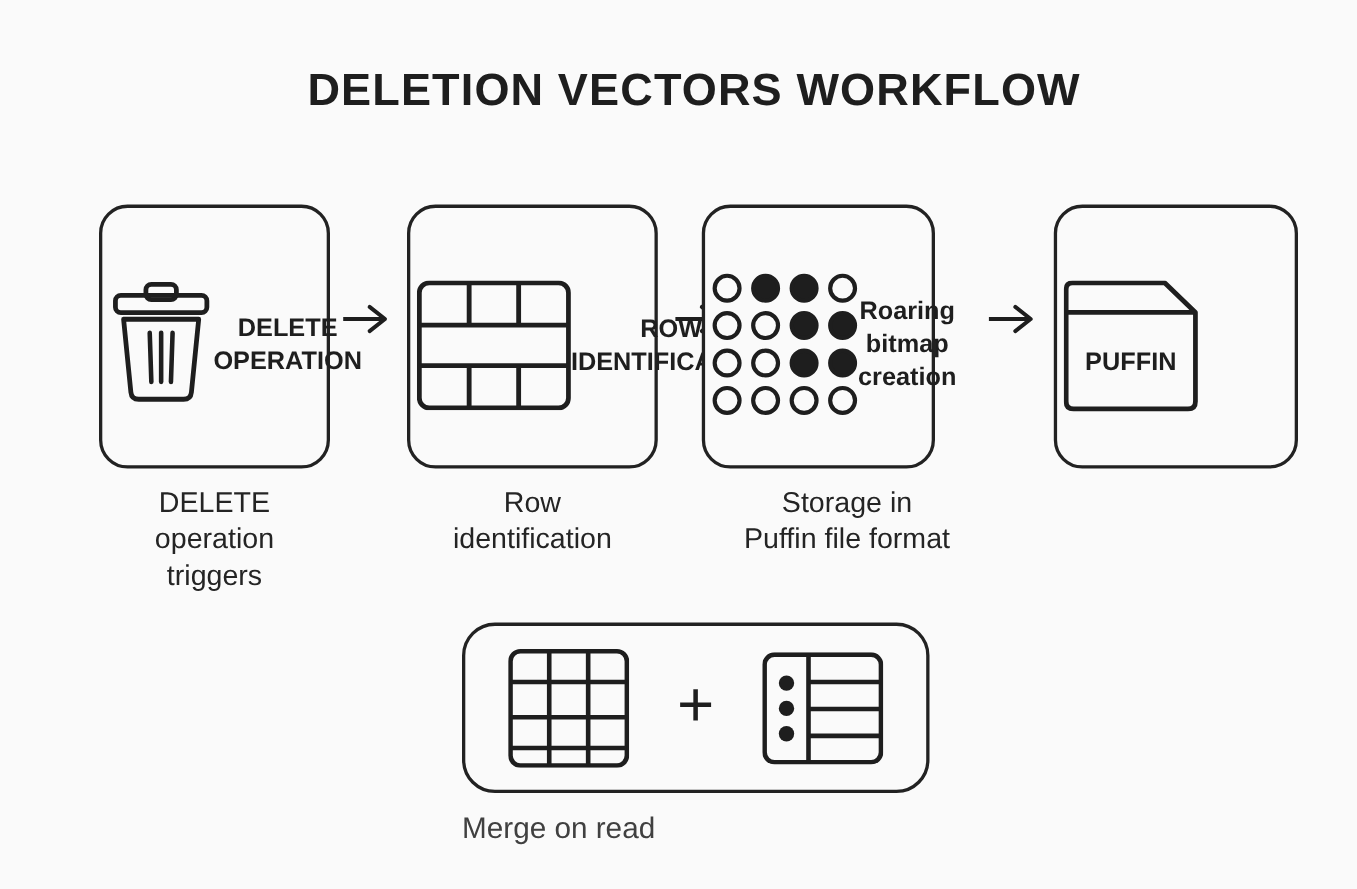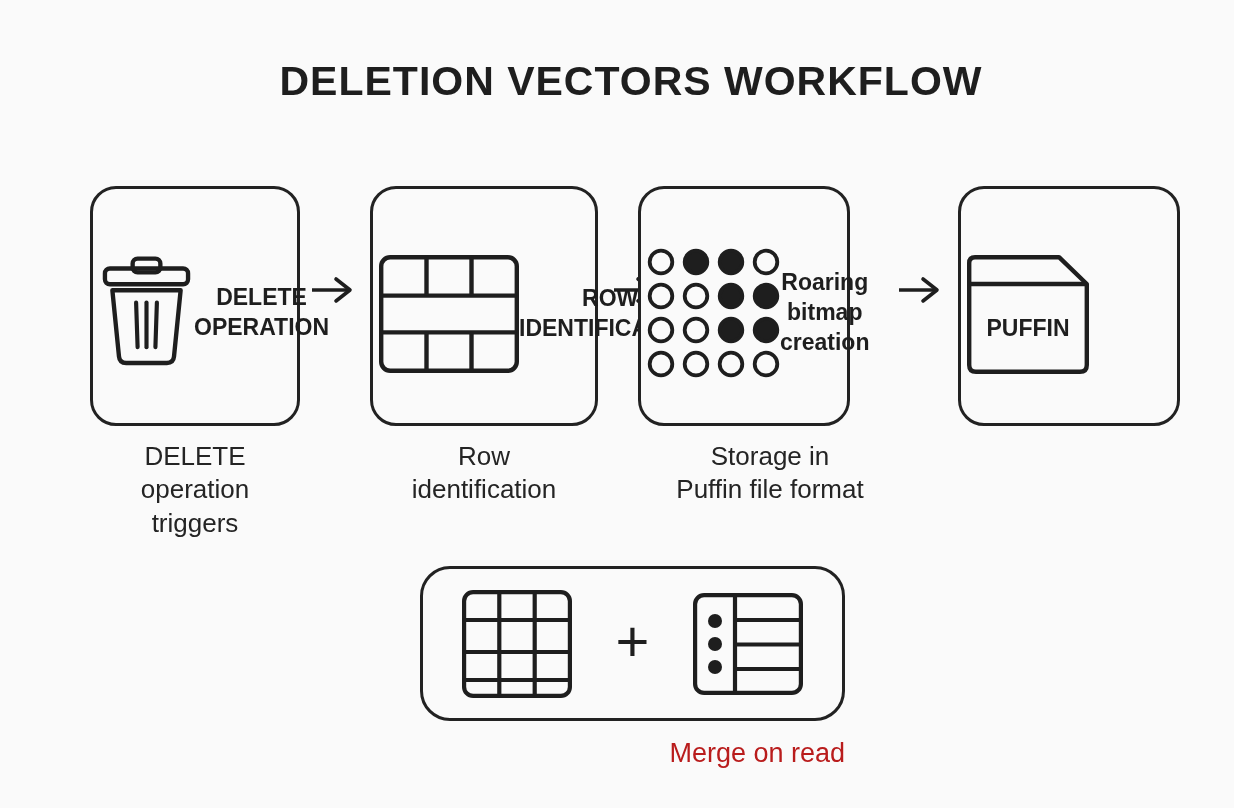--- a/index.html
+++ b/index.html
@@ -57,21 +57,21 @@
     position:absolute; left:420px; top:550px; width:425px; height:155px;
     border:3px solid #222; border-radius:30px; background:var(--bg);
     display:flex; align-items:center; justify-content:center; gap:44px;
   }
   .plus {
     font-size:58px; font-weight:400; color:var(--ink);
     line-height:1; padding-bottom:6px;
   }
   .merge-caption {
     position:absolute; left:420px; top:722px; width:425px;
-    text-align:right; font-size:27px; font-weight:500; color:#b91c1c;
+    text-align:left; font-size:27px; font-weight:500; color:#404040;
   }
 
   .stroke { stroke:var(--ink); fill:none; }
 </style>
 </head>
 <body>
 
 <div class="canvas">
 
   <h1 class="title">DELETION VECTORS WORKFLOW</h1>

